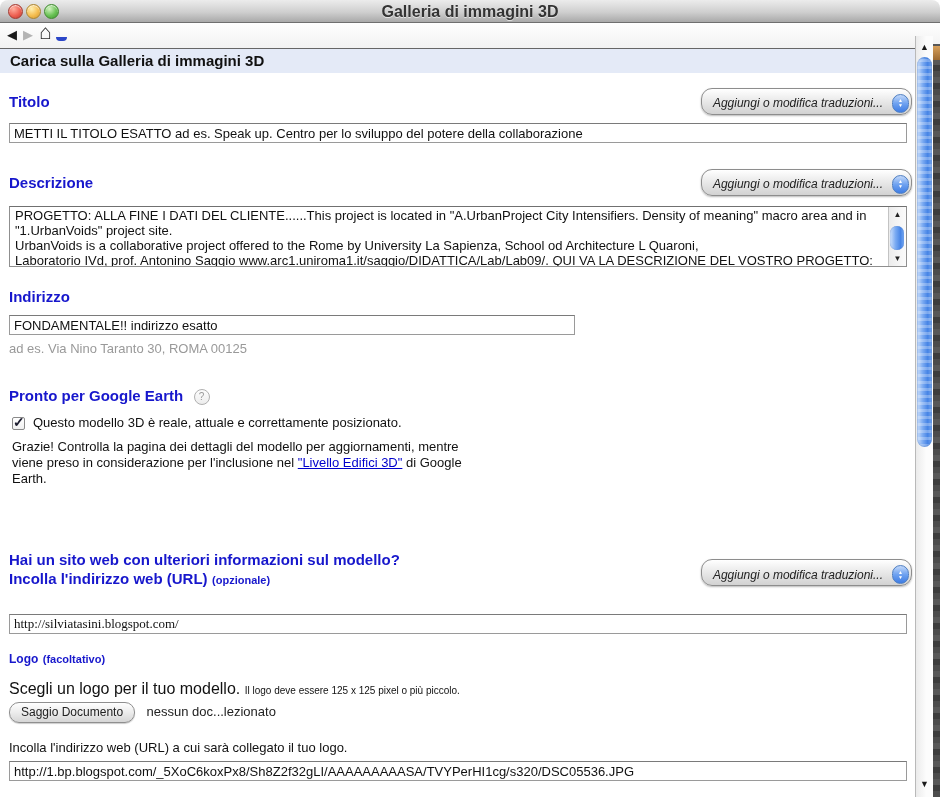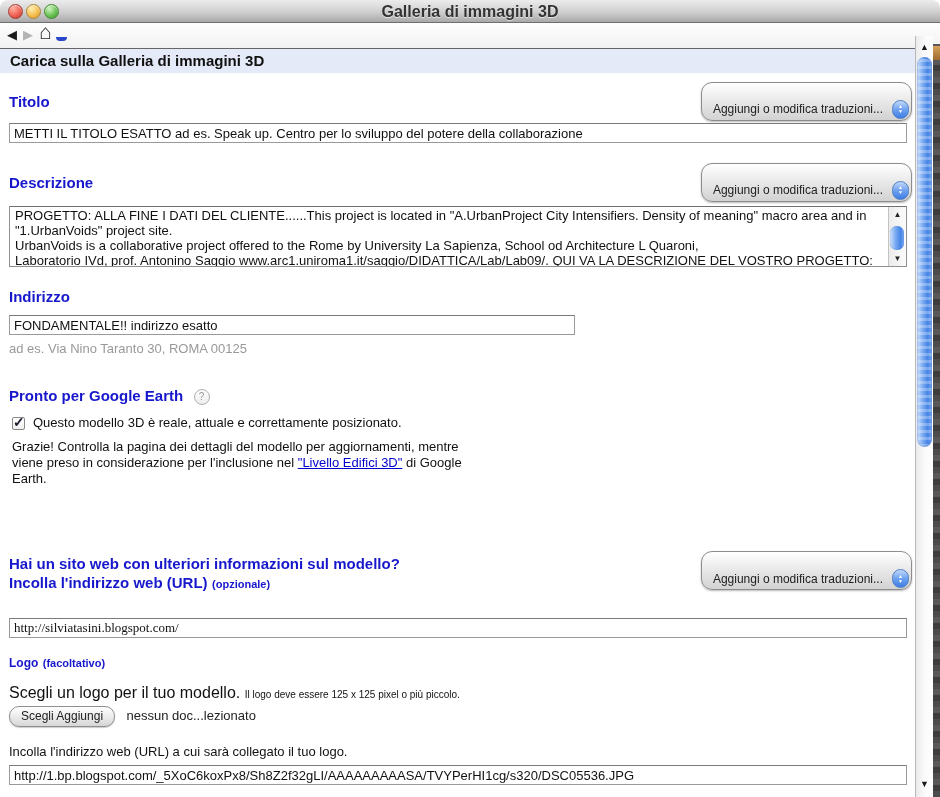--- a/index.html
+++ b/index.html
@@ -32,21 +32,21 @@
   .row{display:flex;justify-content:space-between;align-items:center;}
 
   input.txt{box-sizing:border-box;height:20px;border:1px solid #9a9a9a;border-top-color:#7a7a7a;
     font-family:"Liberation Sans",sans-serif;font-size:13px;color:#111;padding:8px 4px;background:#fff;border-radius:0;}
   .w-full{width:898px;}
   .w-addr{width:566px;}
 
   
   .popup{display:inline-flex;align-items:center;height:21px;border:1px solid #8d8d8d;border-radius:11px;
     background:linear-gradient(#ffffff,#e9e9e9 48%,#d2d2d2);box-shadow:0 1px 2px rgba(0,0,0,.28);
-    padding:16px 2px 0 11px;font-size:12px;color:#222;cursor:default;margin-right:-6px;}
+    padding:4px 2px 0 11px;font-size:12px;color:#222;cursor:default;margin-right:-6px;font-style:italic;}
   .stepper{width:15px;height:17px;margin-left:9px;border-radius:9px;border:1px solid #4f7fc2;
     background:linear-gradient(#c3d9fa,#6fa2f0 50%,#3e7ce4);display:flex;flex-direction:column;
     align-items:center;justify-content:center;color:#fff;font-size:5px;line-height:5px;}
 
   
   .tarea{position:relative;box-sizing:border-box;width:898px;height:61px;border:1px solid #8f8f8f;border-top-color:#707070;background:#fff;overflow:hidden;}
   .tarea .text{position:absolute;left:0;top:0;right:18px;bottom:0;padding:1px 2px 0 5px;
     font-size:13px;line-height:15px;color:#111;white-space:pre-wrap;overflow:hidden;}
   .mini-sb{position:absolute;top:0;right:0;bottom:0;width:17px;background:linear-gradient(90deg,#ececec,#fbfbfb);border-left:1px solid #c3c3c3;}
   .mini-up,.mini-dn{position:absolute;left:0;right:0;height:15px;text-align:center;font-size:8px;color:#222;line-height:15px;}
@@ -188,21 +188,21 @@
       
       <div style="margin-top:15px;">
         <span class="h-blue logo-h">Logo</span>
         <span class="h-blue small-blue">(facoltativo)</span>
       </div>
       <div style="margin-top:13px;">
         <span style="font-size:16px;color:#111;">Scegli un logo per il tuo modello.</span>
         <span class="size-hint">Il logo deve essere 125 x 125 pixel o più piccolo.</span>
       </div>
       <div style="margin-top:4px;">
-        <span class="aqua-btn">Scegli Aggiungi</span>
+        <span class="aqua-btn">Saggio Documento</span>
         <span class="file-txt">nessun doc...lezionato</span>
       </div>
       <div class="body-txt" style="margin-top:17px;">Incolla l'indirizzo web (URL) a cui sarà collegato il tuo logo.</div>
       <input class="txt w-full" style="margin-top: 5px;" value="http://1.bp.blogspot.com/_5XoC6koxPx8/Sh8Z2f32gLI/AAAAAAAAASA/TVYPerHI1cg/s320/DSC05536.JPG">
 
     </div>
   </div>
 
   <div class="sbar">
     <div class="sb-up">▲</div>

